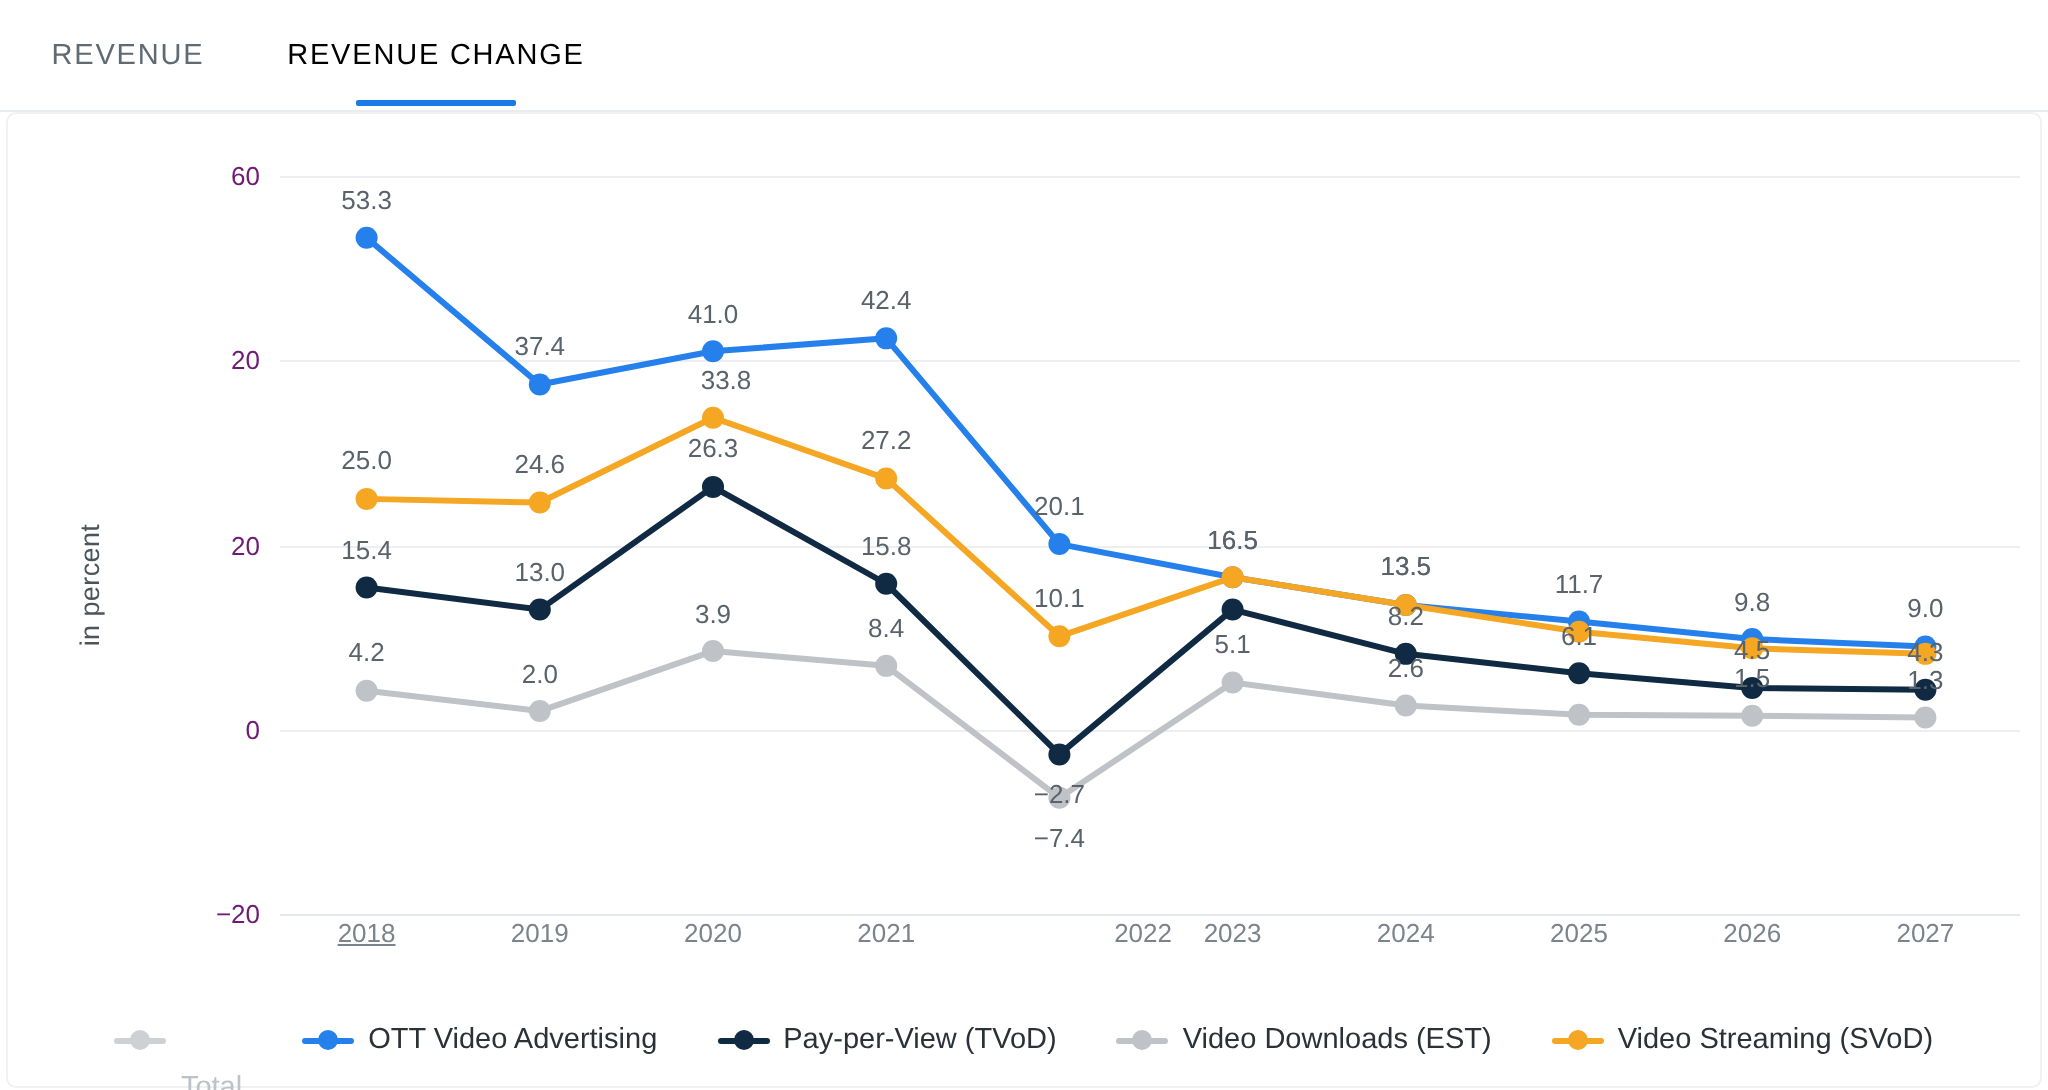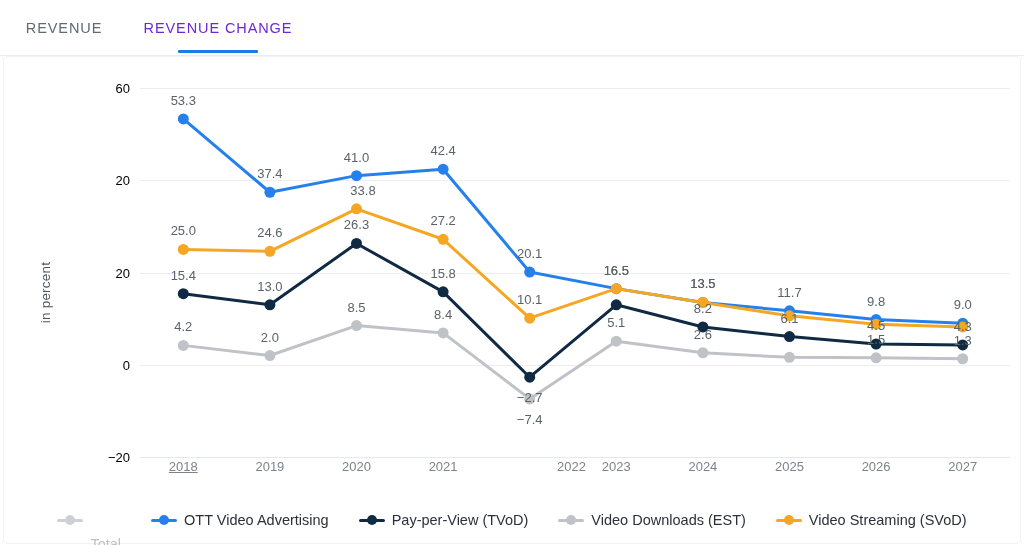--- a/index.html
+++ b/index.html
@@ -40,21 +40,21 @@
     font-size: 14.5px;
     letter-spacing: 0.9px;
     cursor: pointer;
     user-select: none;
     background: transparent;
     border: none;
     font-family: "Liberation Sans", sans-serif;
     padding: 0;
   }
   .tab-revenue { left: 18px; width: 92px; color: #606a72; }
-  .tab-revenue-change { left: 132px; width: 172px; color: #6d28d9; }
+  .tab-revenue-change { left: 132px; width: 172px; color: #000000; }
   .tab-underline {
     position: absolute;
     left: 178px;
     top: 50px;
     width: 80px;
     height: 3px;
     background: #1a7ae8;
     border-radius: 1px;
   }
 
@@ -90,21 +90,21 @@
     font-size: 13.5px;
     color: #4c555c;
     letter-spacing: 0.2px;
   }
 
   .ytick {
     position: absolute;
     width: 46px;
     text-align: right;
     font-size: 13px;
-    color: #000000;
+    color: #701a75;
     transform: translateY(-50%);
   }
   .gridline {
     position: absolute;
     height: 1px;
     background: #eceef1;
   }
 
   .xtick {
     position: absolute;
@@ -297,21 +297,21 @@
           <div class="dlabel" style="left: 265.9px; top: 228.787px;">13.0</div>
           <div class="dlabel" style="left: 352.5px; top: 167.441px;">26.3</div>
           <div class="dlabel" style="left: 439.1px; top: 215.873px;">15.8</div>
           <div class="dlabel" style="left: 525.7px; top: 340.204px;">−2.7</div>
           <div class="dlabel" style="left: 698.9px; top: 250.928px;">8.2</div>
           <div class="dlabel" style="left: 785.5px; top: 260.614px;">6.1</div>
           <div class="dlabel" style="left: 872.1px; top: 267.994px;">4.5</div>
           <div class="dlabel" style="left: 958.7px; top: 268.916px;">4.3</div>
           <div class="dlabel" style="left: 179.3px; top: 269.377px;">4.2</div>
           <div class="dlabel" style="left: 265.9px; top: 279.525px;">2.0</div>
-          <div class="dlabel" style="left: 352.5px; top: 249.544px;">8.5</div>
+          <div class="dlabel" style="left: 352.5px; top: 249.544px;">3.9</div>
           <div class="dlabel" style="left: 439.1px; top: 256.924px;">8.4</div>
           <div class="dlabel" style="left: 525.7px; top: 361.882px;">−7.4</div>
           <div class="dlabel" style="left: 612.3px; top: 265.226px;">5.1</div>
           <div class="dlabel" style="left: 698.9px; top: 276.757px;">2.6</div>
           <div class="dlabel" style="left: 872.1px; top: 281.831px;">1.5</div>
           <div class="dlabel" style="left: 958.7px; top: 282.754px;">1.3</div>
           <div class="dlabel" style="left: 179.3px; top: 173.438px;">25.0</div>
           <div class="dlabel" style="left: 265.9px; top: 175.282px;">24.6</div>
           <div class="dlabel" style="left: 359px; top: 132.847px;">33.8</div>
           <div class="dlabel" style="left: 439.1px; top: 163.29px;">27.2</div>

